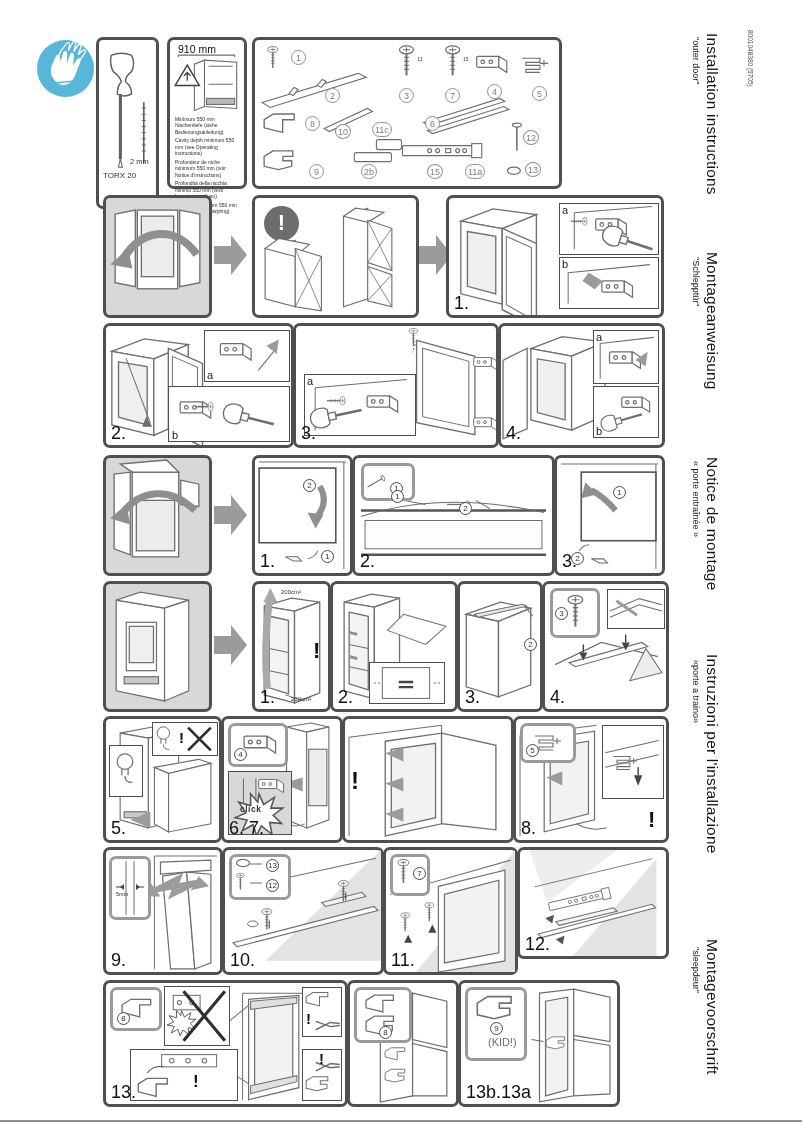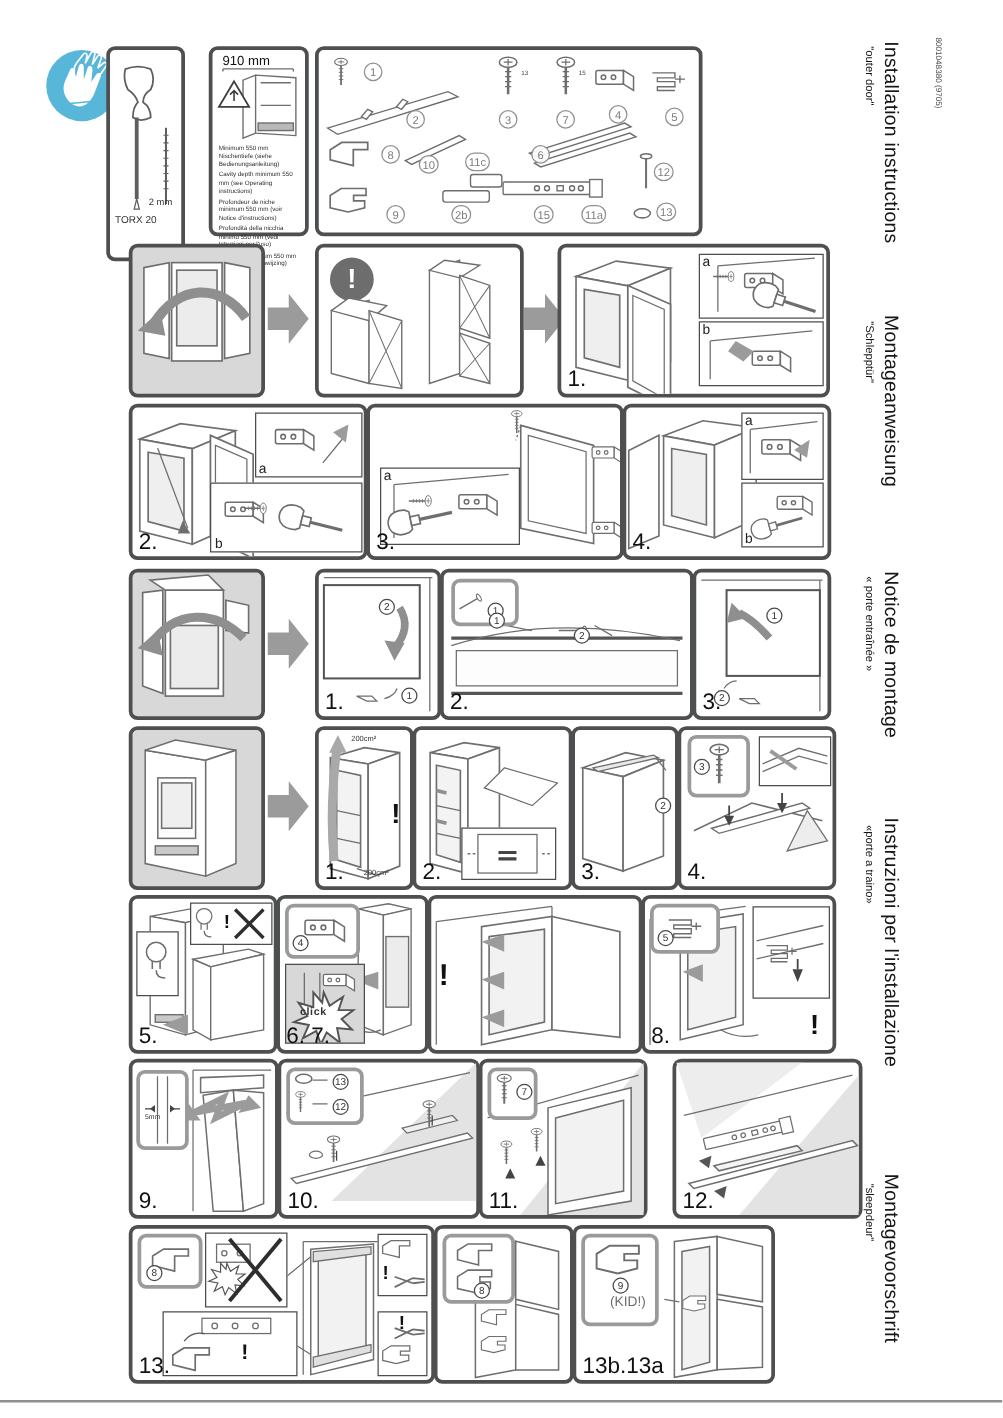--- a/index.html
+++ b/index.html
@@ -123,21 +123,21 @@
 </svg>
 
 <div style="position:absolute;left:37px;top:40px;width:57px;height:57px;border-radius:50%;background:#58b7d9">
   <svg viewBox="0 0 57 57" style="width:100%;height:100%">
     <use href="#glv" fill="none" stroke="#fff" stroke-width="1.6" transform="translate(10,-7) rotate(14 28 28) scale(.82)"></use>
     <use href="#glv" fill="#fff"></use>
     <path d="M17,43 l21,-2" stroke="#58b7d9" stroke-width="1.4" fill="none"></path>
   </svg>
 </div>
 
-<div class="panel" style="left:85px;top:37px;width:63px;height:172px">
+<div class="panel" style="left:96px;top:37px;width:63px;height:172px">
   <svg class="art" viewBox="0 0 56 145">
     <g fill="#fff" stroke="#5f5f5f" stroke-width="1.4">
       <path d="M12,6 q10,-4 20,0 q4,8 0,16 q-6,4 -6,10 q6,4 6,12 q-8,4 -14,0 q0,-8 4,-12 q-2,-6 -8,-10 q-4,-8 -2,-16 z"></path>
       <path d="M21,44 V108" stroke-width="3"></path>
       <path d="M21,108 l-2,8 h4 z" stroke-width="1"></path>
       <path d="M44,52 V112" stroke-width="1.6"></path>
       <path d="M42,58 h4 M42,64 h4 M42,70 h4 M42,76 h4 M42,82 h4 M42,88 h4 M42,94 h4 M42,100 h4" stroke-width=".9"></path>
     </g>
   </svg>
   <div class="tinylbl" style="left:31px;top:117px;font-size:7.5px">2 mm</div>
@@ -648,21 +648,21 @@
     <polygon points="42,82 50,82 46,74" fill="#444"></polygon>
   </svg>
   <div class="ref" style="left:4px;top:4px;width:40px;height:42px">
     <svg class="art" viewBox="0 0 34 36">
       <use href="#scr" transform="translate(4,2) scale(0.8)"></use>
     </svg>
     <div class="marker" style="left:20px;top:10px">7</div>
   </div>
   <div class="step">11.</div>
 </div>
-<div class="panel" style="left:538px;top:847px;width:152px;height:128px">
+<div class="panel" style="left:517px;top:847px;width:152px;height:112px">
   <svg class="art" viewBox="0 0 145 121">
     <polygon points="145,10 145,121 50,121" fill="#e3e3e3"></polygon>
     <polygon points="0,0 100,0 20,60" fill="#ededed"></polygon>
     <path d="M6,42 L140,10" stroke="#6e6e6e" fill="none"></path>
     <g fill="#fff" stroke="#6e6e6e" stroke-width="1.2">
       <polygon points="10,96 140,62 144,66 14,100"></polygon>
       <polygon points="30,82 96,66 100,70 34,86" fill="#f4f4f4"></polygon>
     </g>
     <use href="#sliderG" transform="translate(20,58) rotate(-13) scale(0.9)"></use>
     <polygon points="18,78 28,74 26,84" fill="#555"></polygon>

